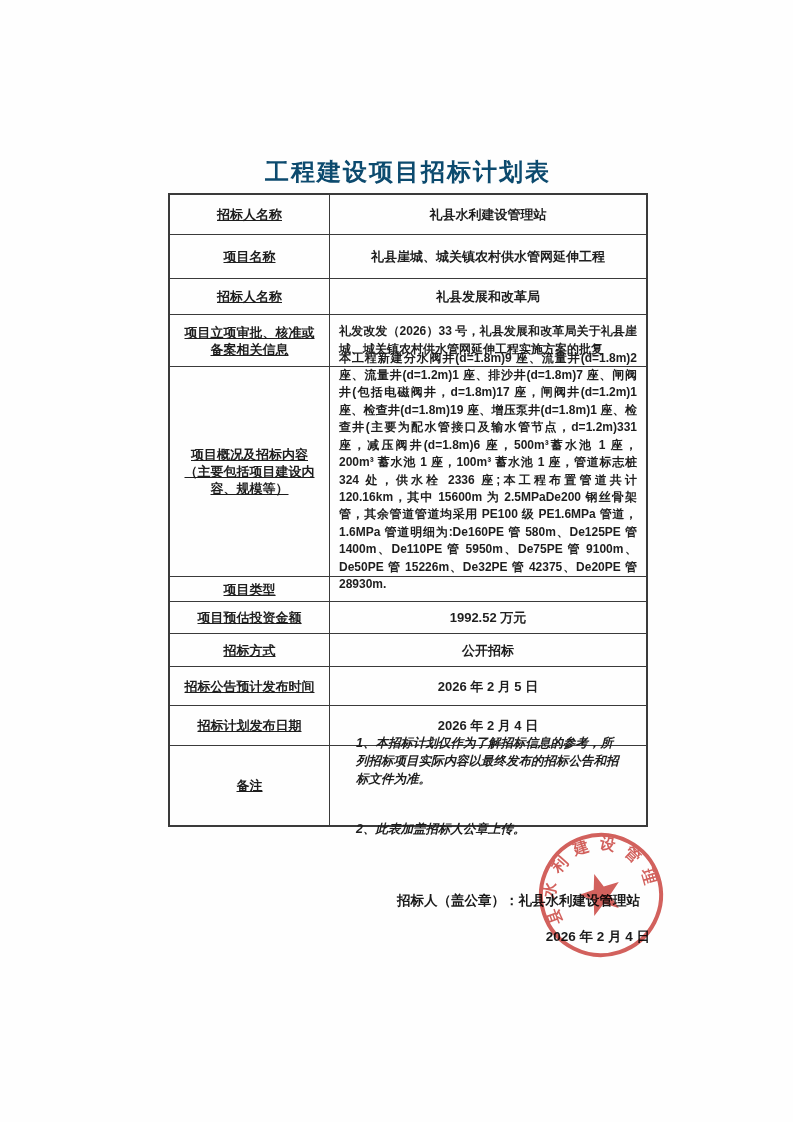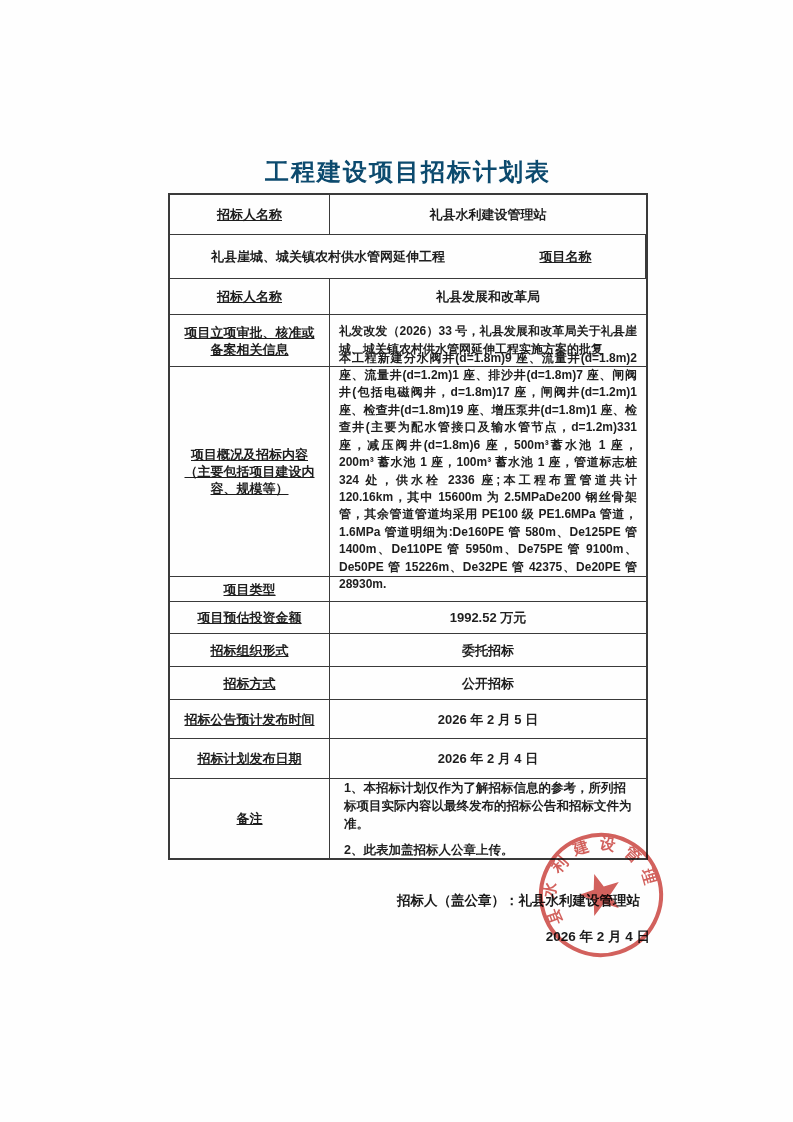--- a/index.html
+++ b/index.html
@@ -60,21 +60,21 @@
   }
   .r3 .cell-value{ font-size:12.5px; line-height:17px; }
   .row.remark .cell-value{
     flex-direction:column;
     align-items:flex-start;
     justify-content:center;
     text-align:left;
     font-size:12.5px; line-height:18px;
     padding:6px 10px;
   }
-  .row.remark .cell-value p{ margin:4px; }
+  .row.remark .cell-value p{ margin:16px;font-style:italic; }
   .sig-line {
     position:absolute;
     top:892px; left:0; right:153px;
     text-align:right;
     font-size:13.5px; font-weight:bold;
     color:#1a1a1a;
     padding-left:21px;
   }
   .date-line {
     position:absolute;
@@ -100,22 +100,22 @@
   <h1 class="doc-title">工程建设项目招标计划表</h1>
 
   <div class="tbl">
 
     <div class="row r0">
       <div class="cell cell-label">招标人名称</div>
       <div class="cell cell-value">礼县水利建设管理站</div>
     </div>
 
     <div class="row r1">
+      <div class="cell cell-label">项目名称</div>
       <div class="cell cell-value">礼县崖城、城关镇农村供水管网延伸工程</div>
-      <div class="cell cell-label">项目名称</div>
     </div>
 
     <div class="row r2">
       <div class="cell cell-label">招标人名称</div>
       <div class="cell cell-value">礼县发展和改革局</div>
     </div>
 
     <div class="row r3 longtext">
       <div class="cell cell-label">项目立项审批、核准或备案相关信息</div>
       <div class="cell cell-value">礼发改发（2026）33 号，礼县发展和改革局关于礼县崖城、城关镇农村供水管网延伸工程实施方案的批复</div>
@@ -128,24 +128,20 @@
 
     <div class="row r5">
       <div class="cell cell-label">项目类型</div>
     </div>
 
     <div class="row r6">
       <div class="cell cell-label">项目预估投资金额</div>
       <div class="cell cell-value">1992.52 万元</div>
     </div>
 
-    <div class="row r7">
-      <div class="cell cell-label">招标组织形式</div>
-      <div class="cell cell-value">委托招标</div>
-    </div>
 
     <div class="row r8">
       <div class="cell cell-label">招标方式</div>
       <div class="cell cell-value">公开招标</div>
     </div>
 
     <div class="row r9">
       <div class="cell cell-label">招标公告预计发布时间</div>
       <div class="cell cell-value">2026 年 2 月 5 日</div>
     </div>

